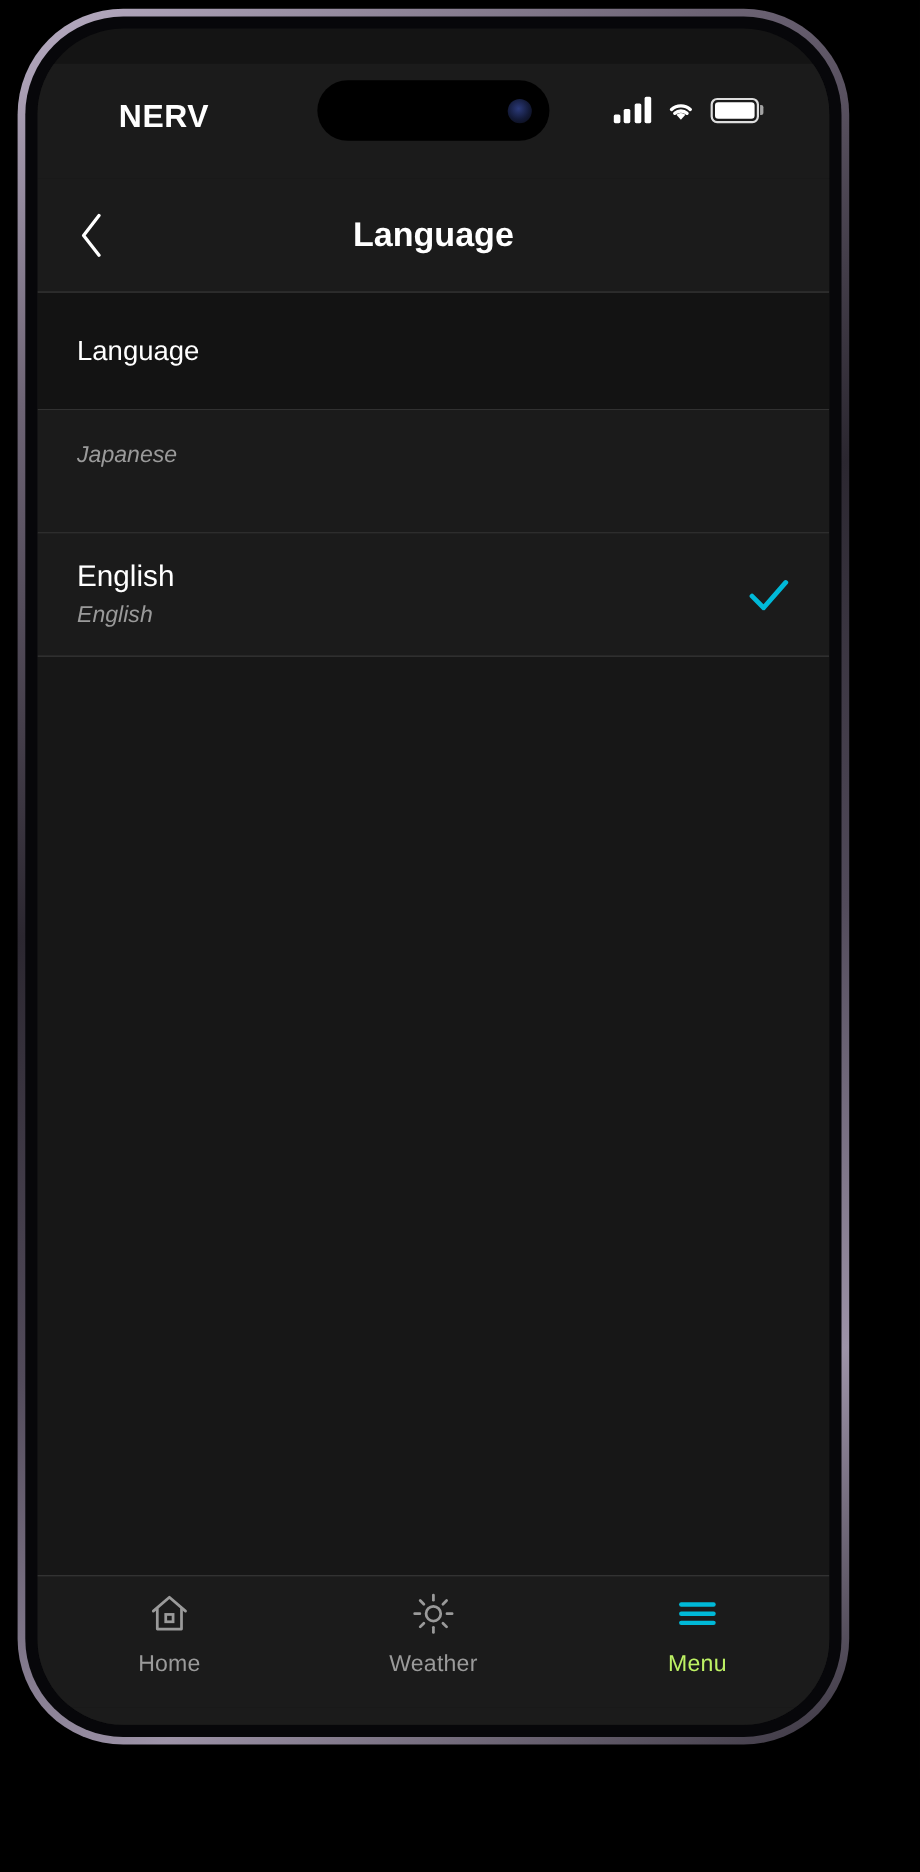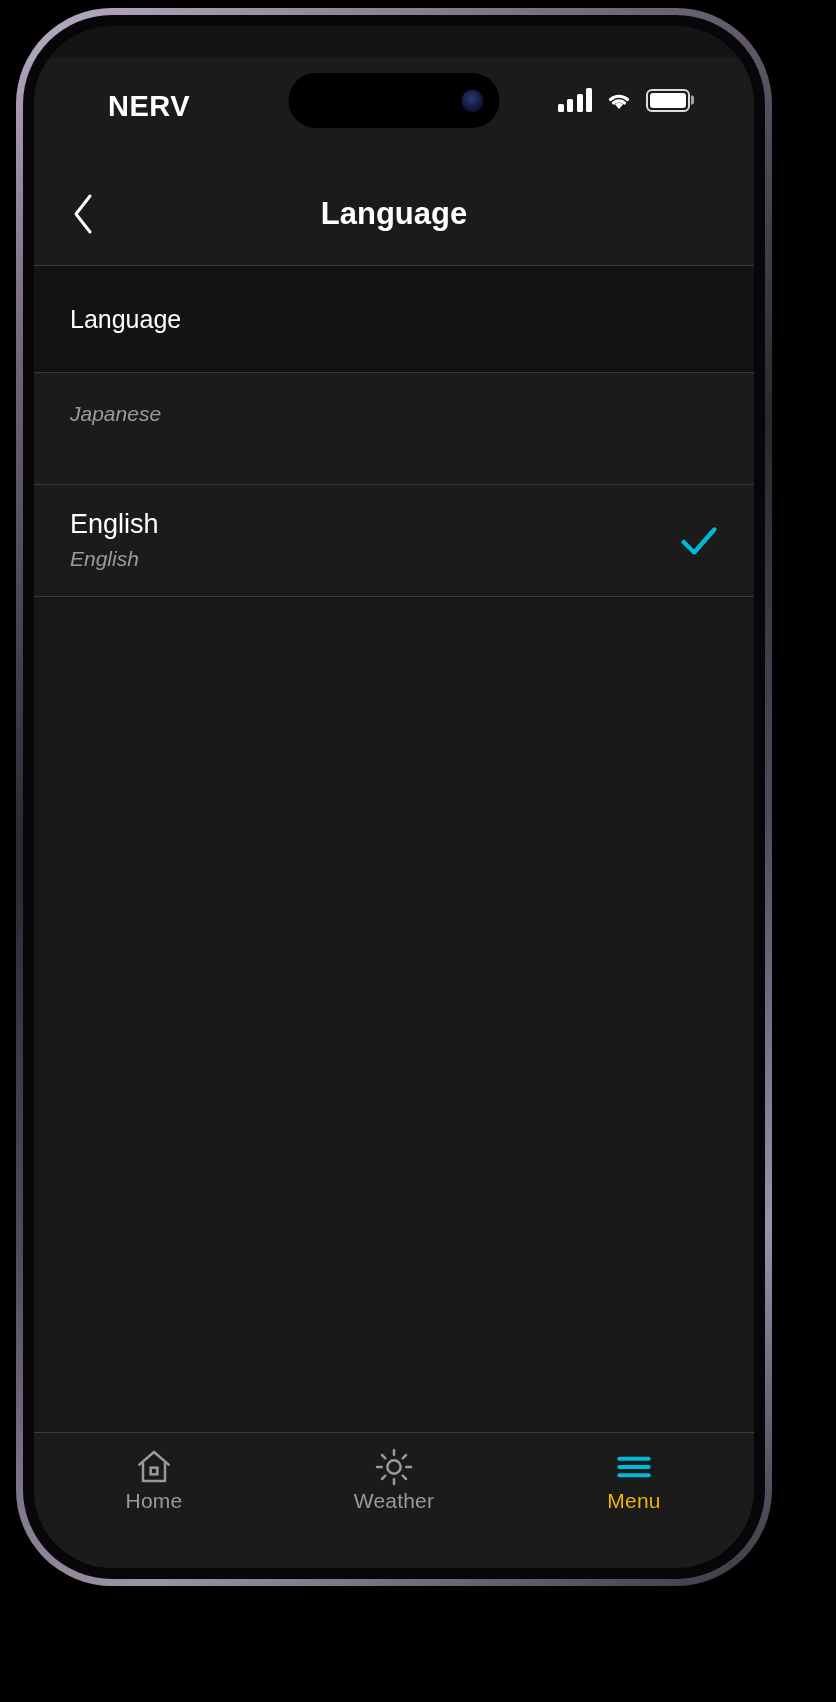--- a/index.html
+++ b/index.html
@@ -233,30 +233,30 @@
     border-top: 1px solid #3a3a3a;
     display: flex;
     align-items: flex-start;
     padding-top: 14px;
   }
   .tab-item {
     flex: 1;
     display: flex;
     flex-direction: column;
     align-items: center;
-    gap: 2px;
+    gap: 14px;
     cursor: pointer;
   }
   .tab-icon { width: 40px; height: 40px; display: block; }
   .tab-label {
     font-size: 21px;
     color: #9a9a9a;
     letter-spacing: 0.2px;
   }
-  .tab-item.active .tab-label { color: #eab308; }
+  .tab-item.active .tab-label { color: #bef264; }
 
   
   .home-area {
     height: 88px;
     background: #1b1b1b;
     display: flex;
     align-items: center;
     justify-content: center;
   }
   .home-indicator {

